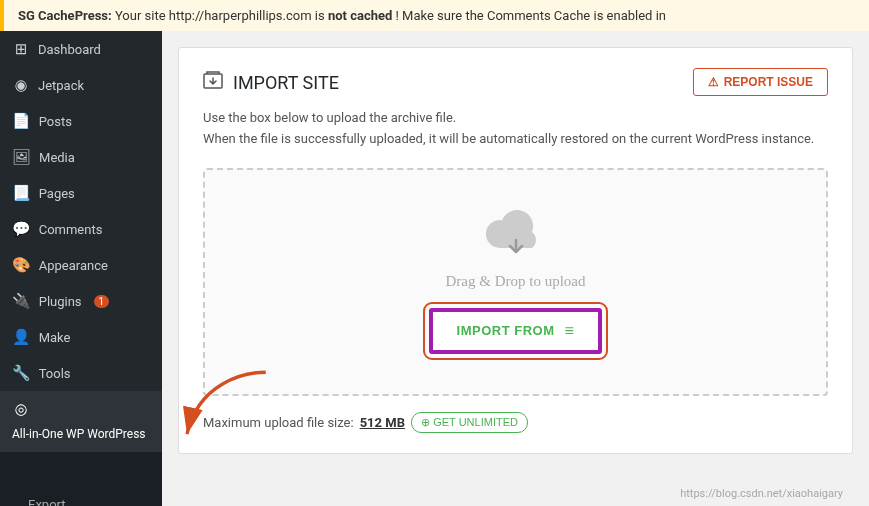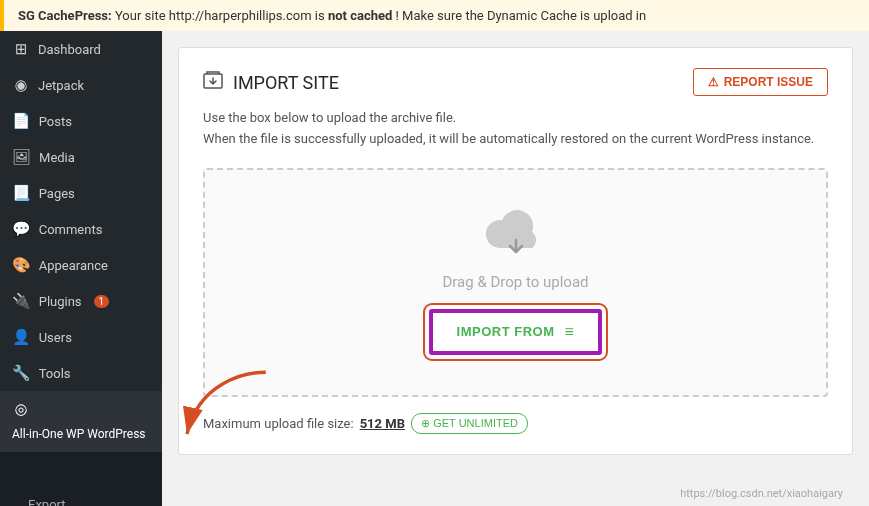--- a/index.html
+++ b/index.html
@@ -97,21 +97,21 @@
 
     
     .drop-zone {
       border: 2px dashed #ccc;
       border-radius: 4px;
       padding: 40px 20px;
       text-align: center;
       margin-bottom: 16px;
       background: #fafafa;
     }
-    .drop-zone .drop-text { color: #aaa; font-size: 15px; margin-bottom: 18px; }
+    .drop-zone .drop-text { color: #aaa; font-size: 15px; margin-bottom: 18px; font-family: Liberation Serif, serif; }
 
     .import-from-btn {
       border: 4px solid #a21caf;
       color: #46b450;
       background: #fff;
       padding: 10px 24px;
       border-radius: 3px;
       cursor: pointer;
       font-size: 13px;
       font-weight: 700;
@@ -170,21 +170,21 @@
       opacity: 0.7;
     }
   </style>
 </head>
 <body>
 
 <div class="notice-bar">
   <span style="font-weight:bold;">SG CachePress:</span>
   <span> Your site http://harperphillips.com is </span>
   <strong>not cached</strong>
-  <span>! Make sure the Dynamic Cache is upload in</span>
+  <span>! Make sure the Comments Cache is enabled in</span>
 </div>
 
 <div class="layout">
 
   <div class="sidebar">
     <div class="sidebar-item">
       <span class="icon">⊞</span>
       <span>Dashboard</span>
     </div>
     <div class="sidebar-item">
@@ -211,21 +211,21 @@
       <span class="icon">🎨</span>
       <span>Appearance</span>
     </div>
     <div class="sidebar-item">
       <span class="icon">🔌</span>
       <span>Plugins</span>
       <span class="badge">1</span>
     </div>
     <div class="sidebar-item">
       <span class="icon">👤</span>
-      <span>Users</span>
+      <span>Make</span>
     </div>
     <div class="sidebar-item">
       <span class="icon">🔧</span>
       <span>Tools</span>
     </div>
     <div class="sidebar-item active" style="flex-wrap:wrap; background:#2d3338; color:#fff;">
       <span class="icon">◎</span>
       <span style="font-size:12px; line-height:1.4;">All-in-One WP WordPress</span>
     </div>
     <div style="background:#191f25; padding: 4px 0;">

